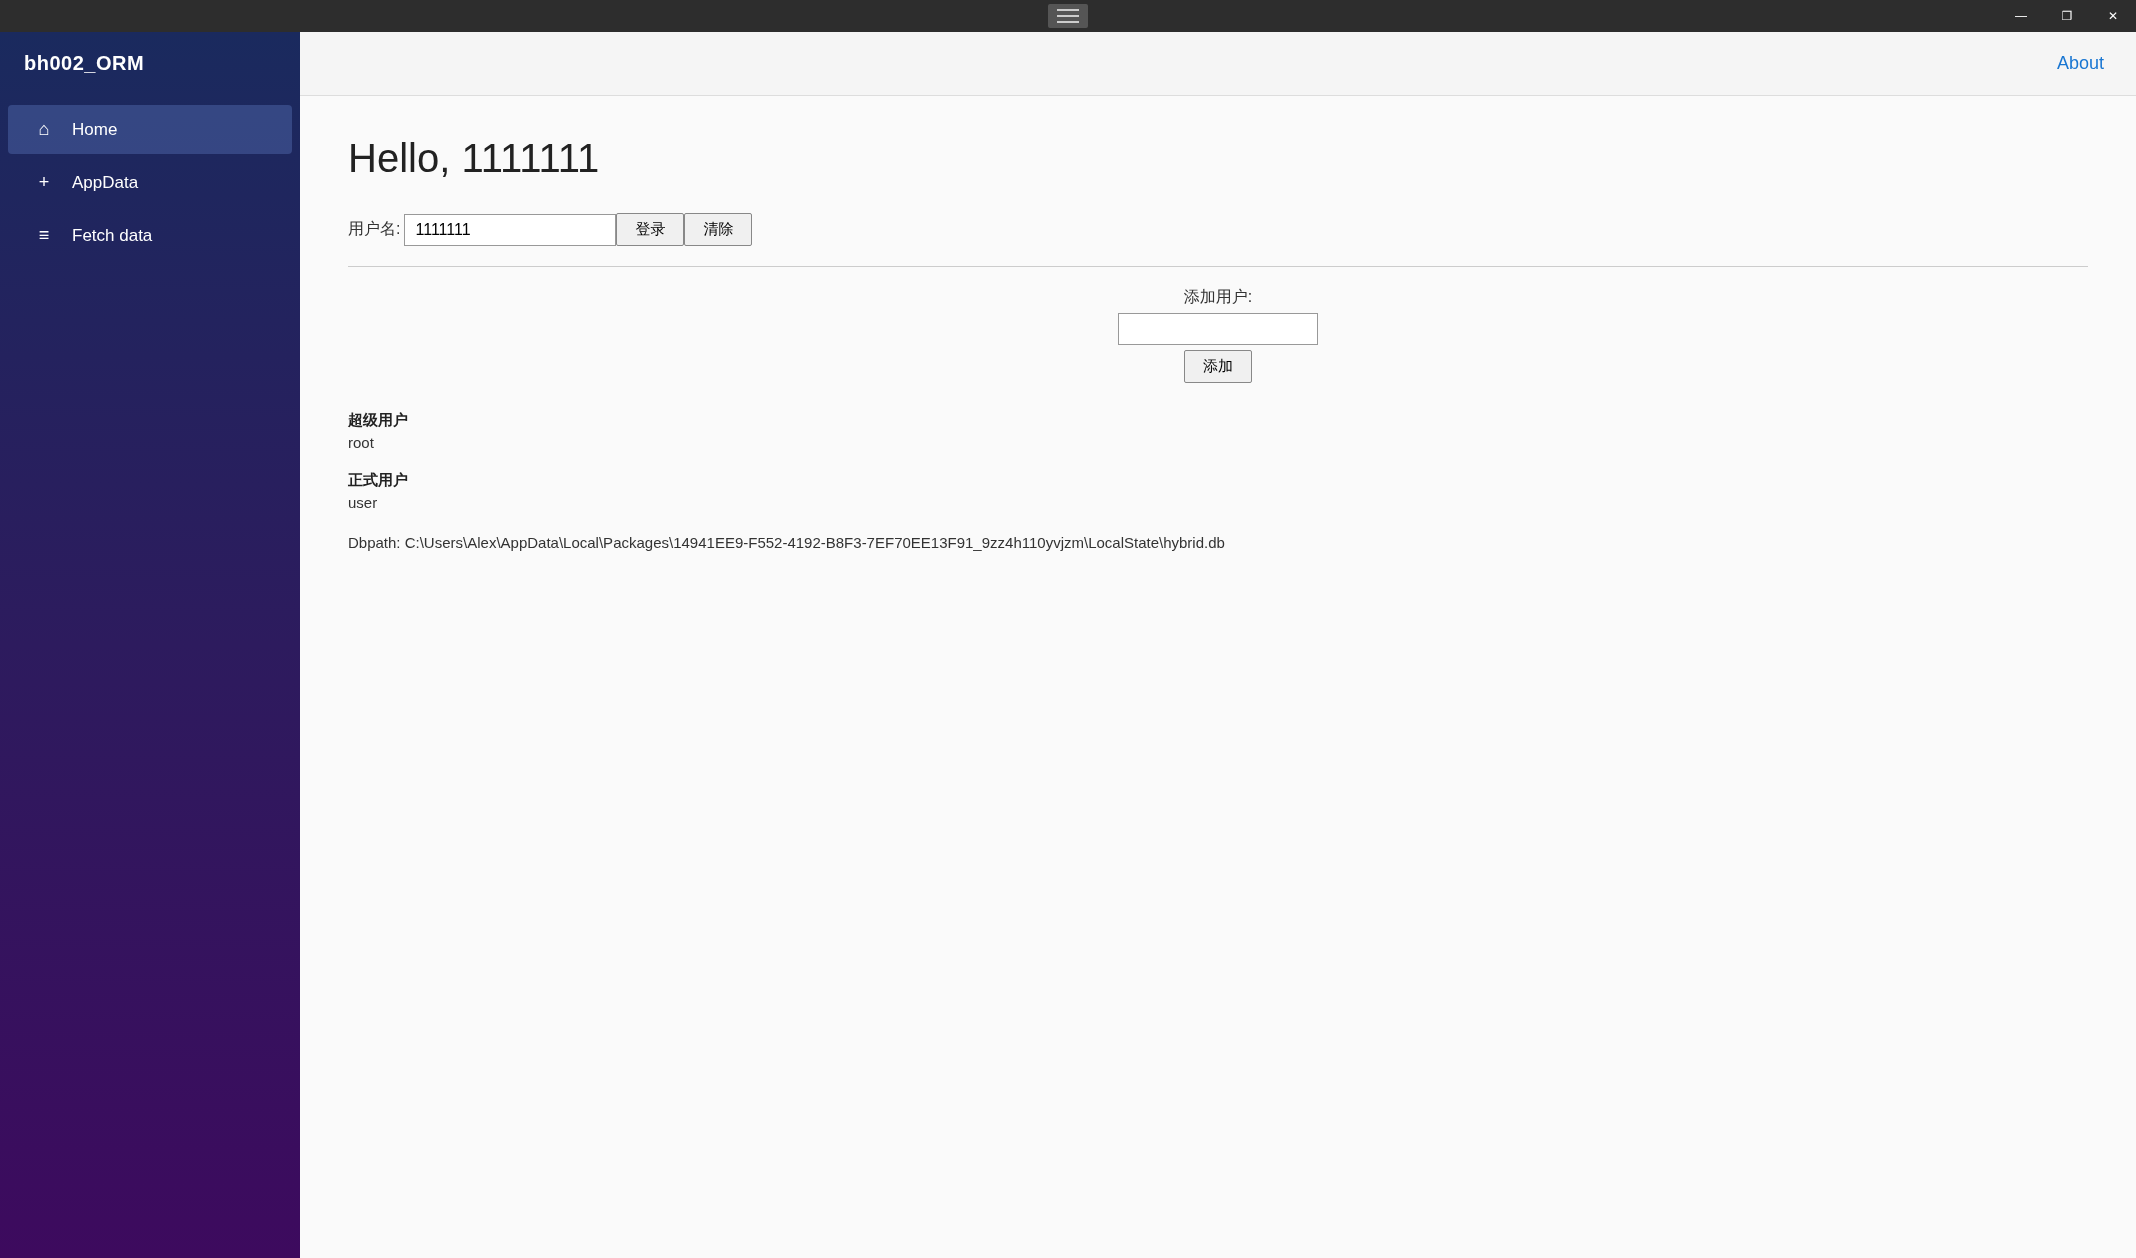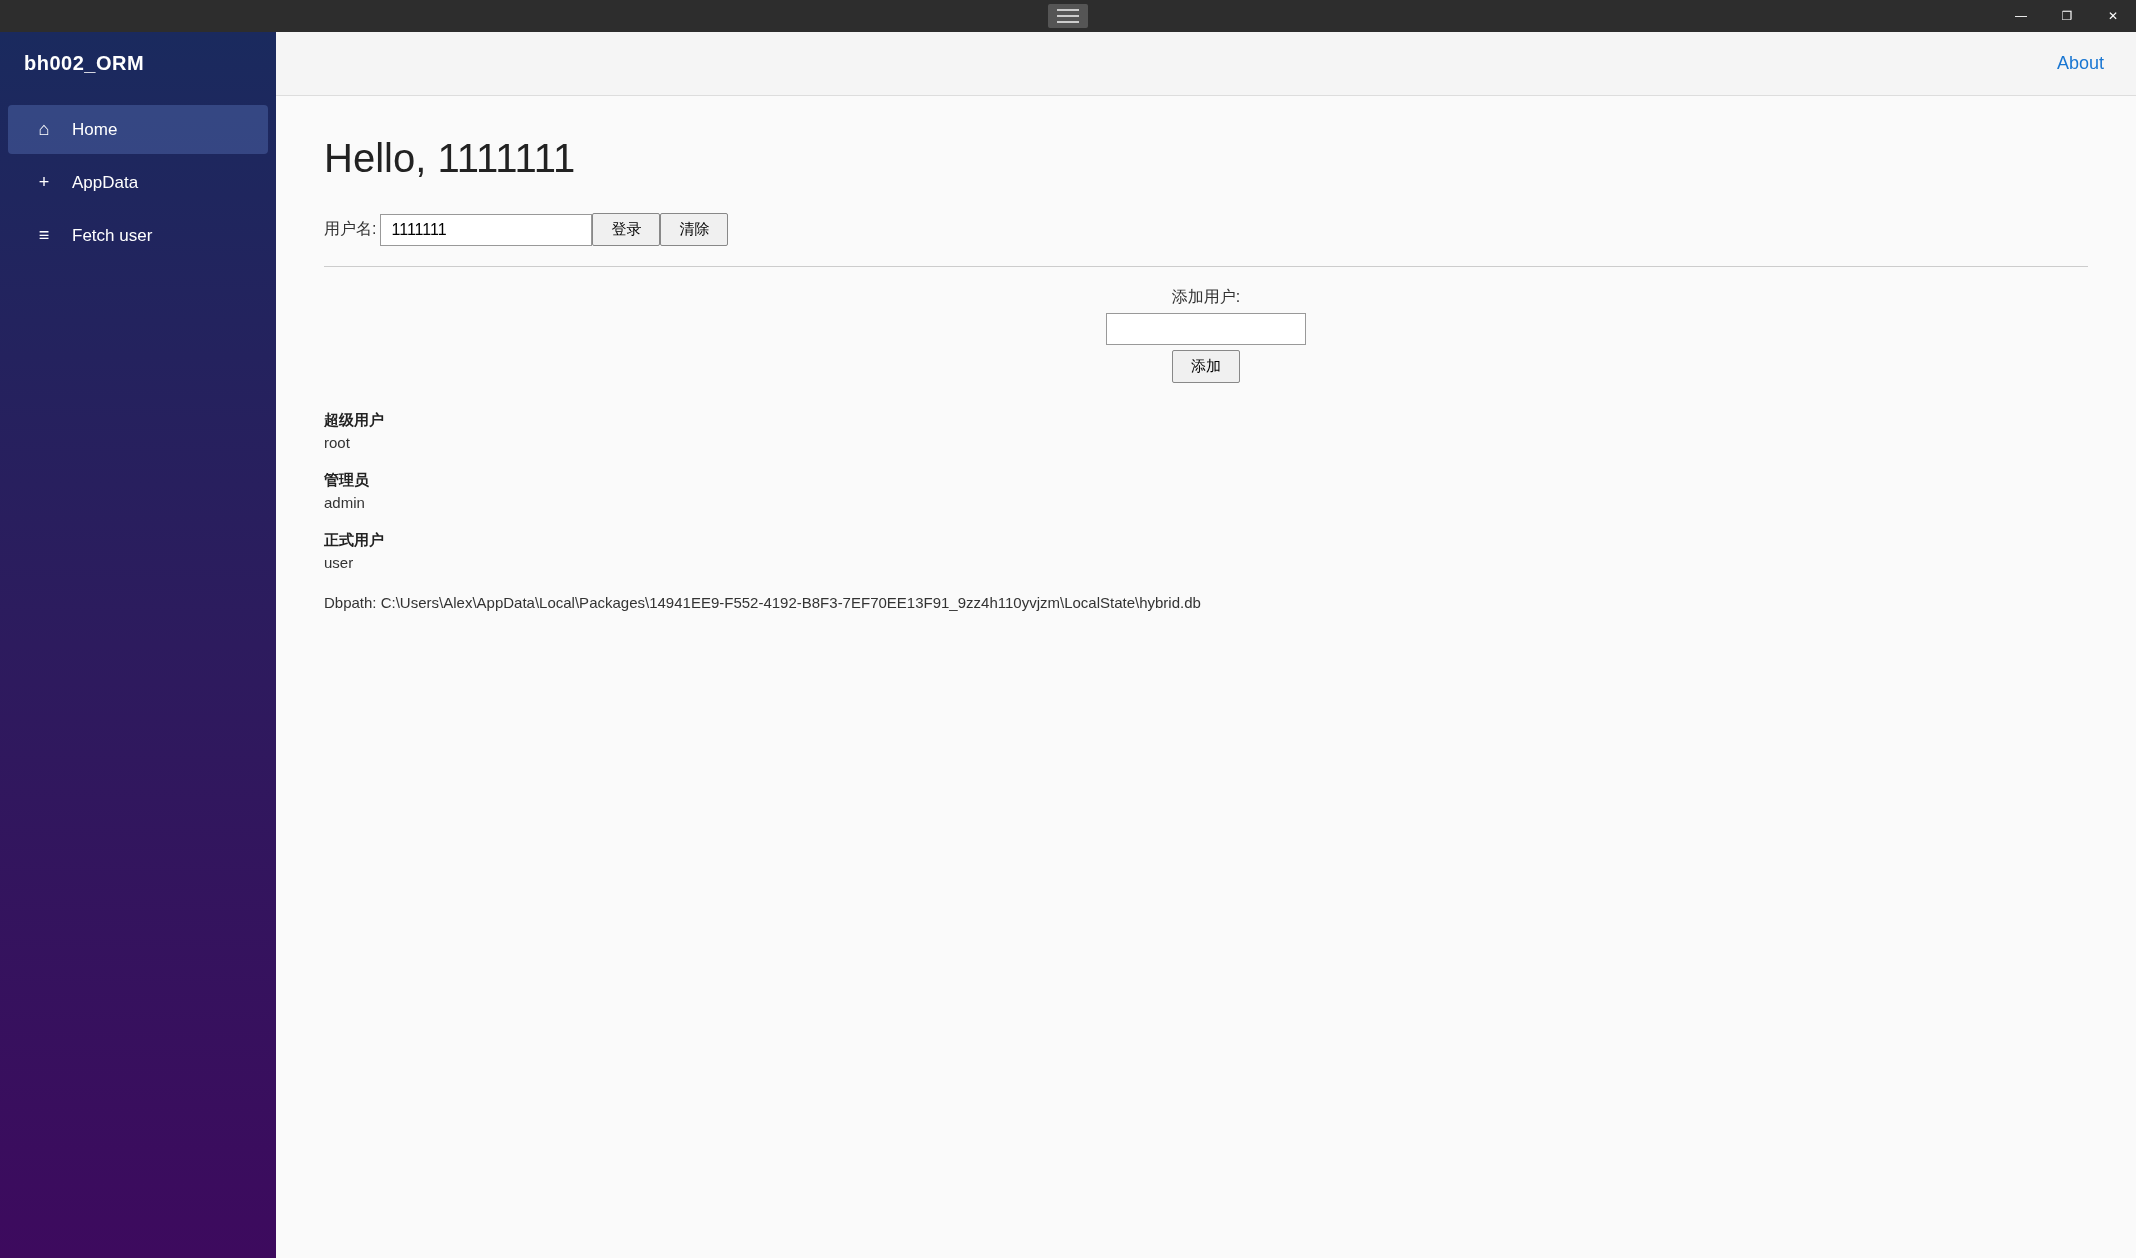--- a/index.html
+++ b/index.html
@@ -69,21 +69,21 @@
 
     
     .app-container {
       display: flex;
       flex: 1;
       overflow: hidden;
     }
 
     
     .sidebar {
-      width: 276px;
+      width: 300px;
       background: linear-gradient(180deg, #1a2a5e 0%, #2d1b5e 50%, #3d0a5e 100%);
       display: flex;
       flex-direction: column;
       padding-top: 0;
     }
 
     .sidebar-brand {
       padding: 20px 24px;
       color: #ffffff;
       font-size: 20px;
@@ -265,21 +265,21 @@
       <a class="sidebar-item active">
         <span class="icon">⌂</span>
         <span>Home</span>
       </a>
       <a class="sidebar-item">
         <span class="icon">+</span>
         <span>AppData</span>
       </a>
       <a class="sidebar-item">
         <span class="icon">≡</span>
-        <span>Fetch user</span>
+        <span>Fetch data</span>
       </a>
     </nav>
   </div>
 
   <div class="main-content">
 
     <div class="top-bar">
       <a class="top-bar-about">About</a>
     </div>
 
@@ -300,24 +300,20 @@
         <span class="add-user-label">添加用户:</span>
         <input class="add-user-input" type="text" style="">
         <button class="btn">添加</button>
       </div>
 
       <div class="user-group">
         <div class="user-group-title">超级用户</div>
         <div class="user-group-name">root</div>
       </div>
 
-      <div class="user-group">
-        <div class="user-group-title">管理员</div>
-        <div class="user-group-name">admin</div>
-      </div>
 
 
       <div class="user-group">
         <div class="user-group-title">正式用户</div>
         <div class="user-group-name">user</div>
       </div>
 
       <div class="dbpath">Dbpath: C:\Users\Alex\AppData\Local\Packages\14941EE9-F552-4192-B8F3-7EF70EE13F91_9zz4h110yvjzm\LocalState\hybrid.db</div>
 
     </div>

